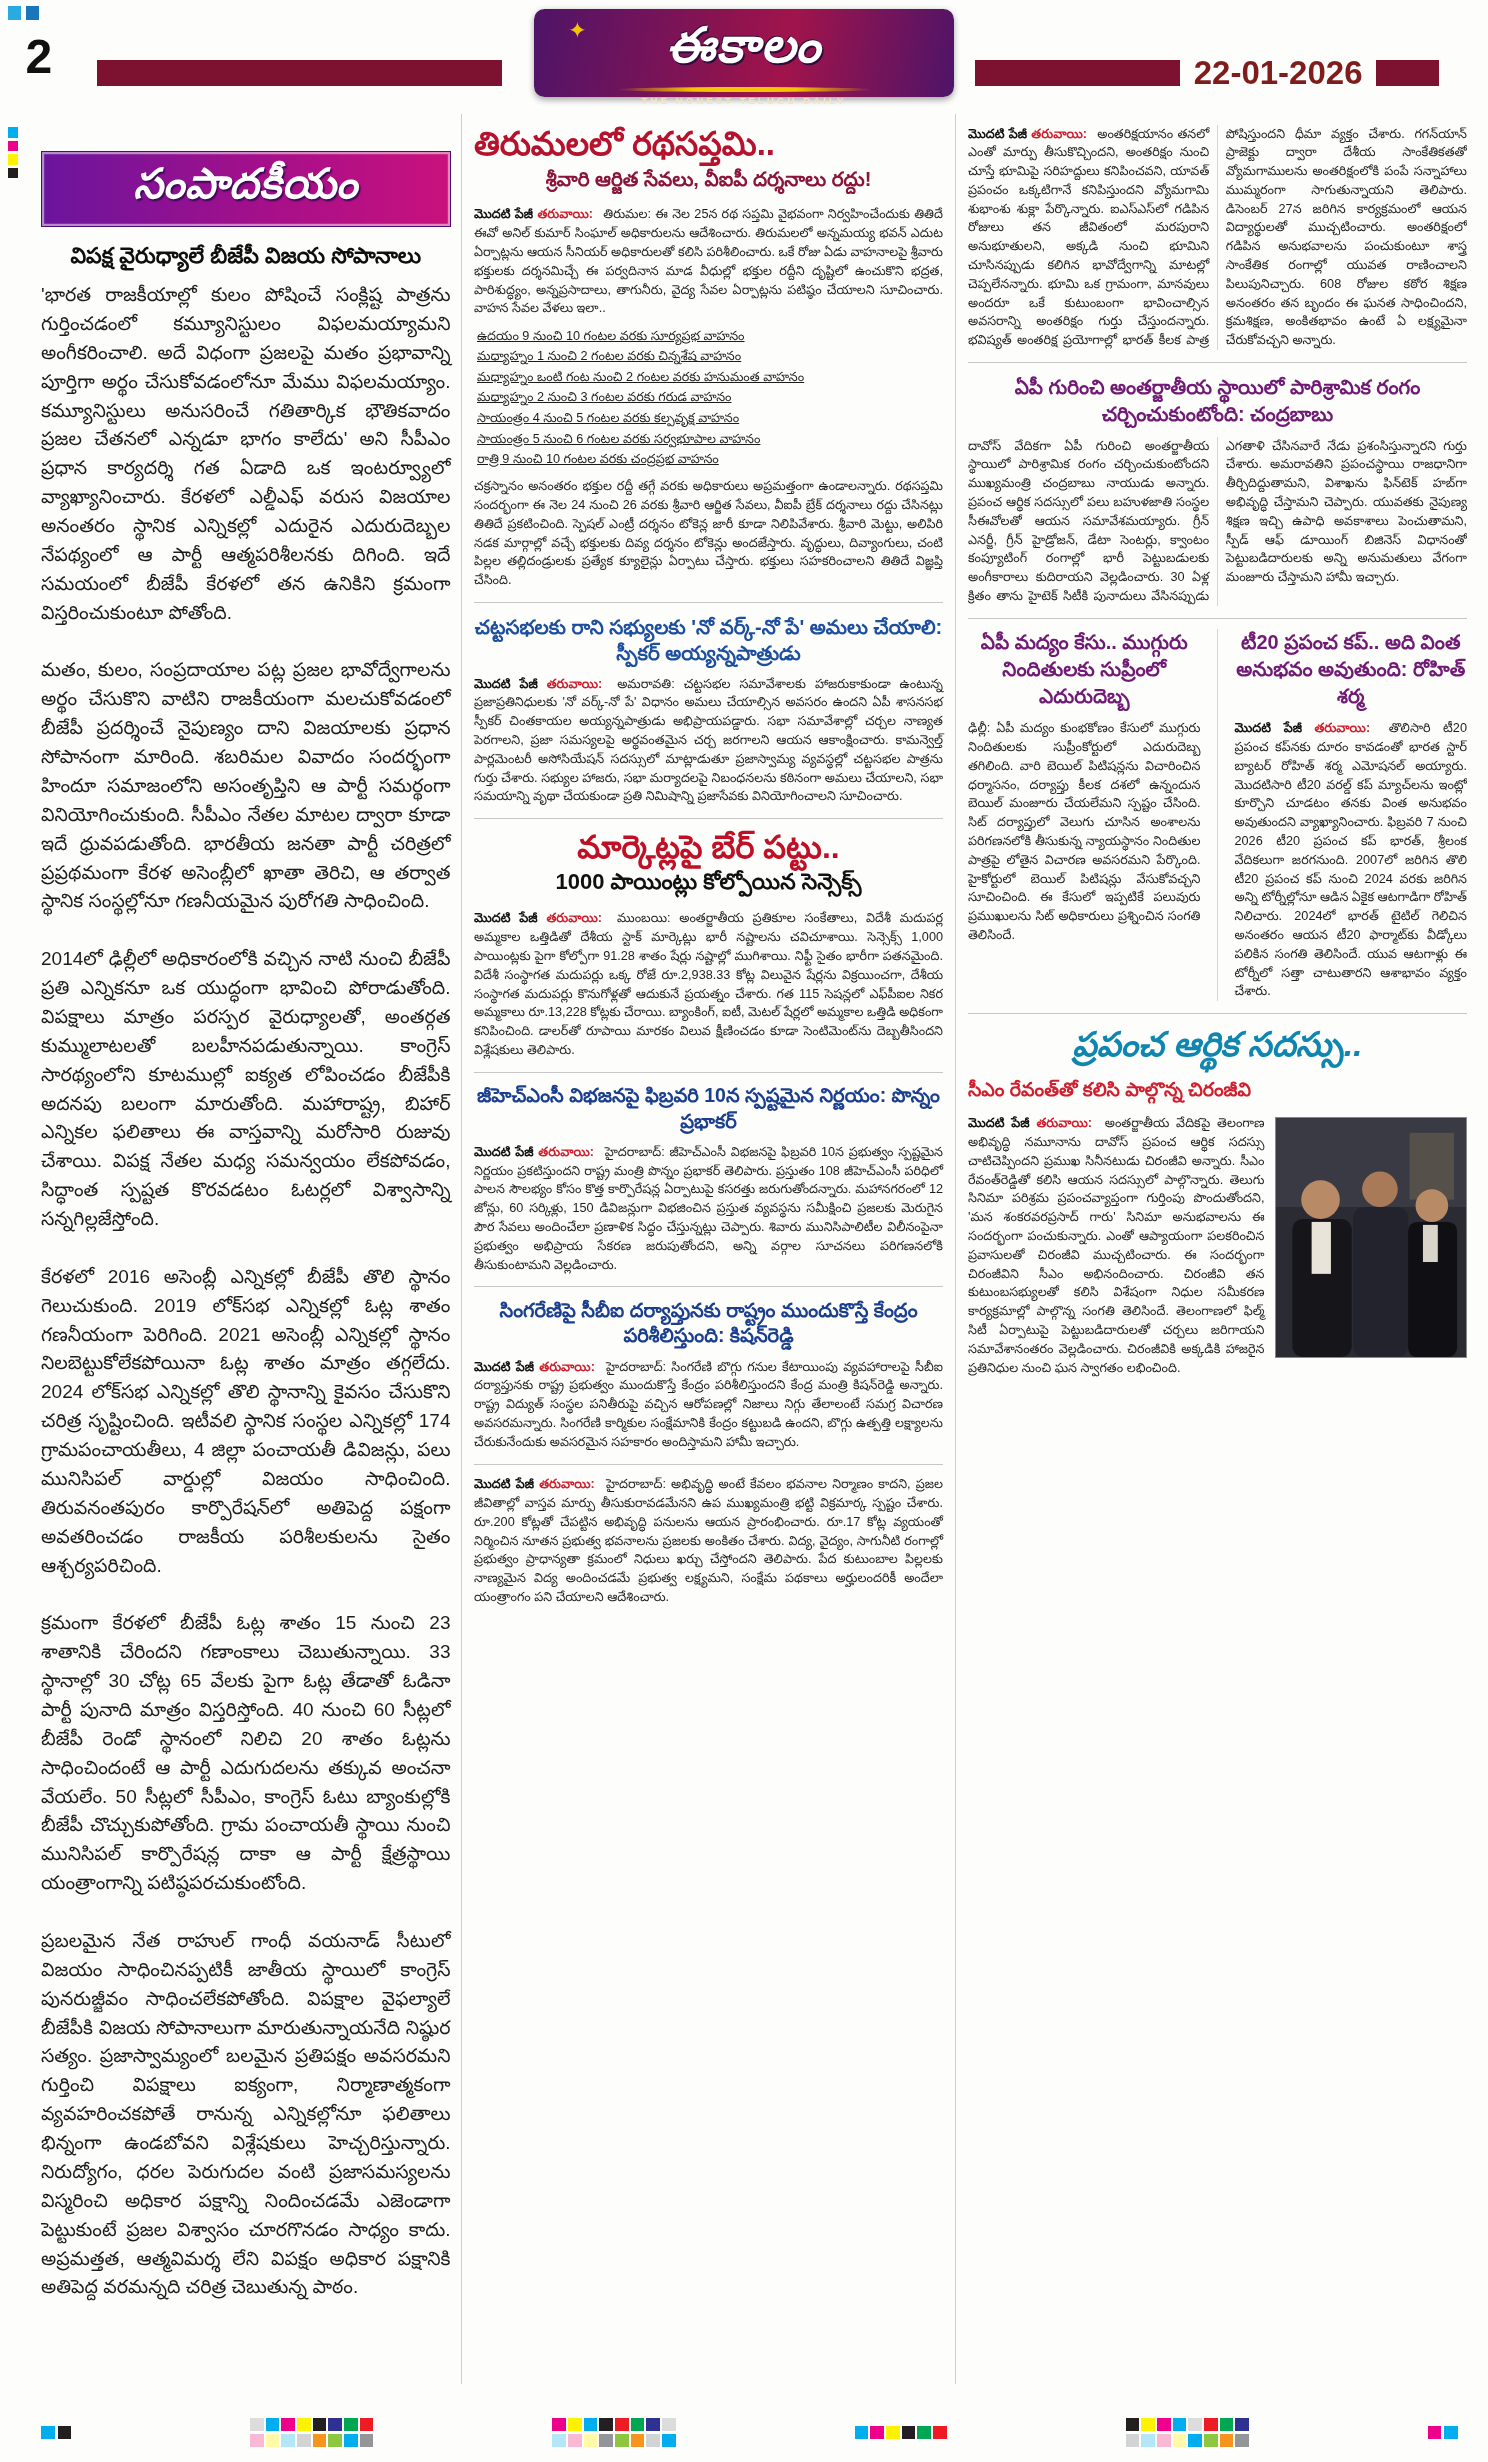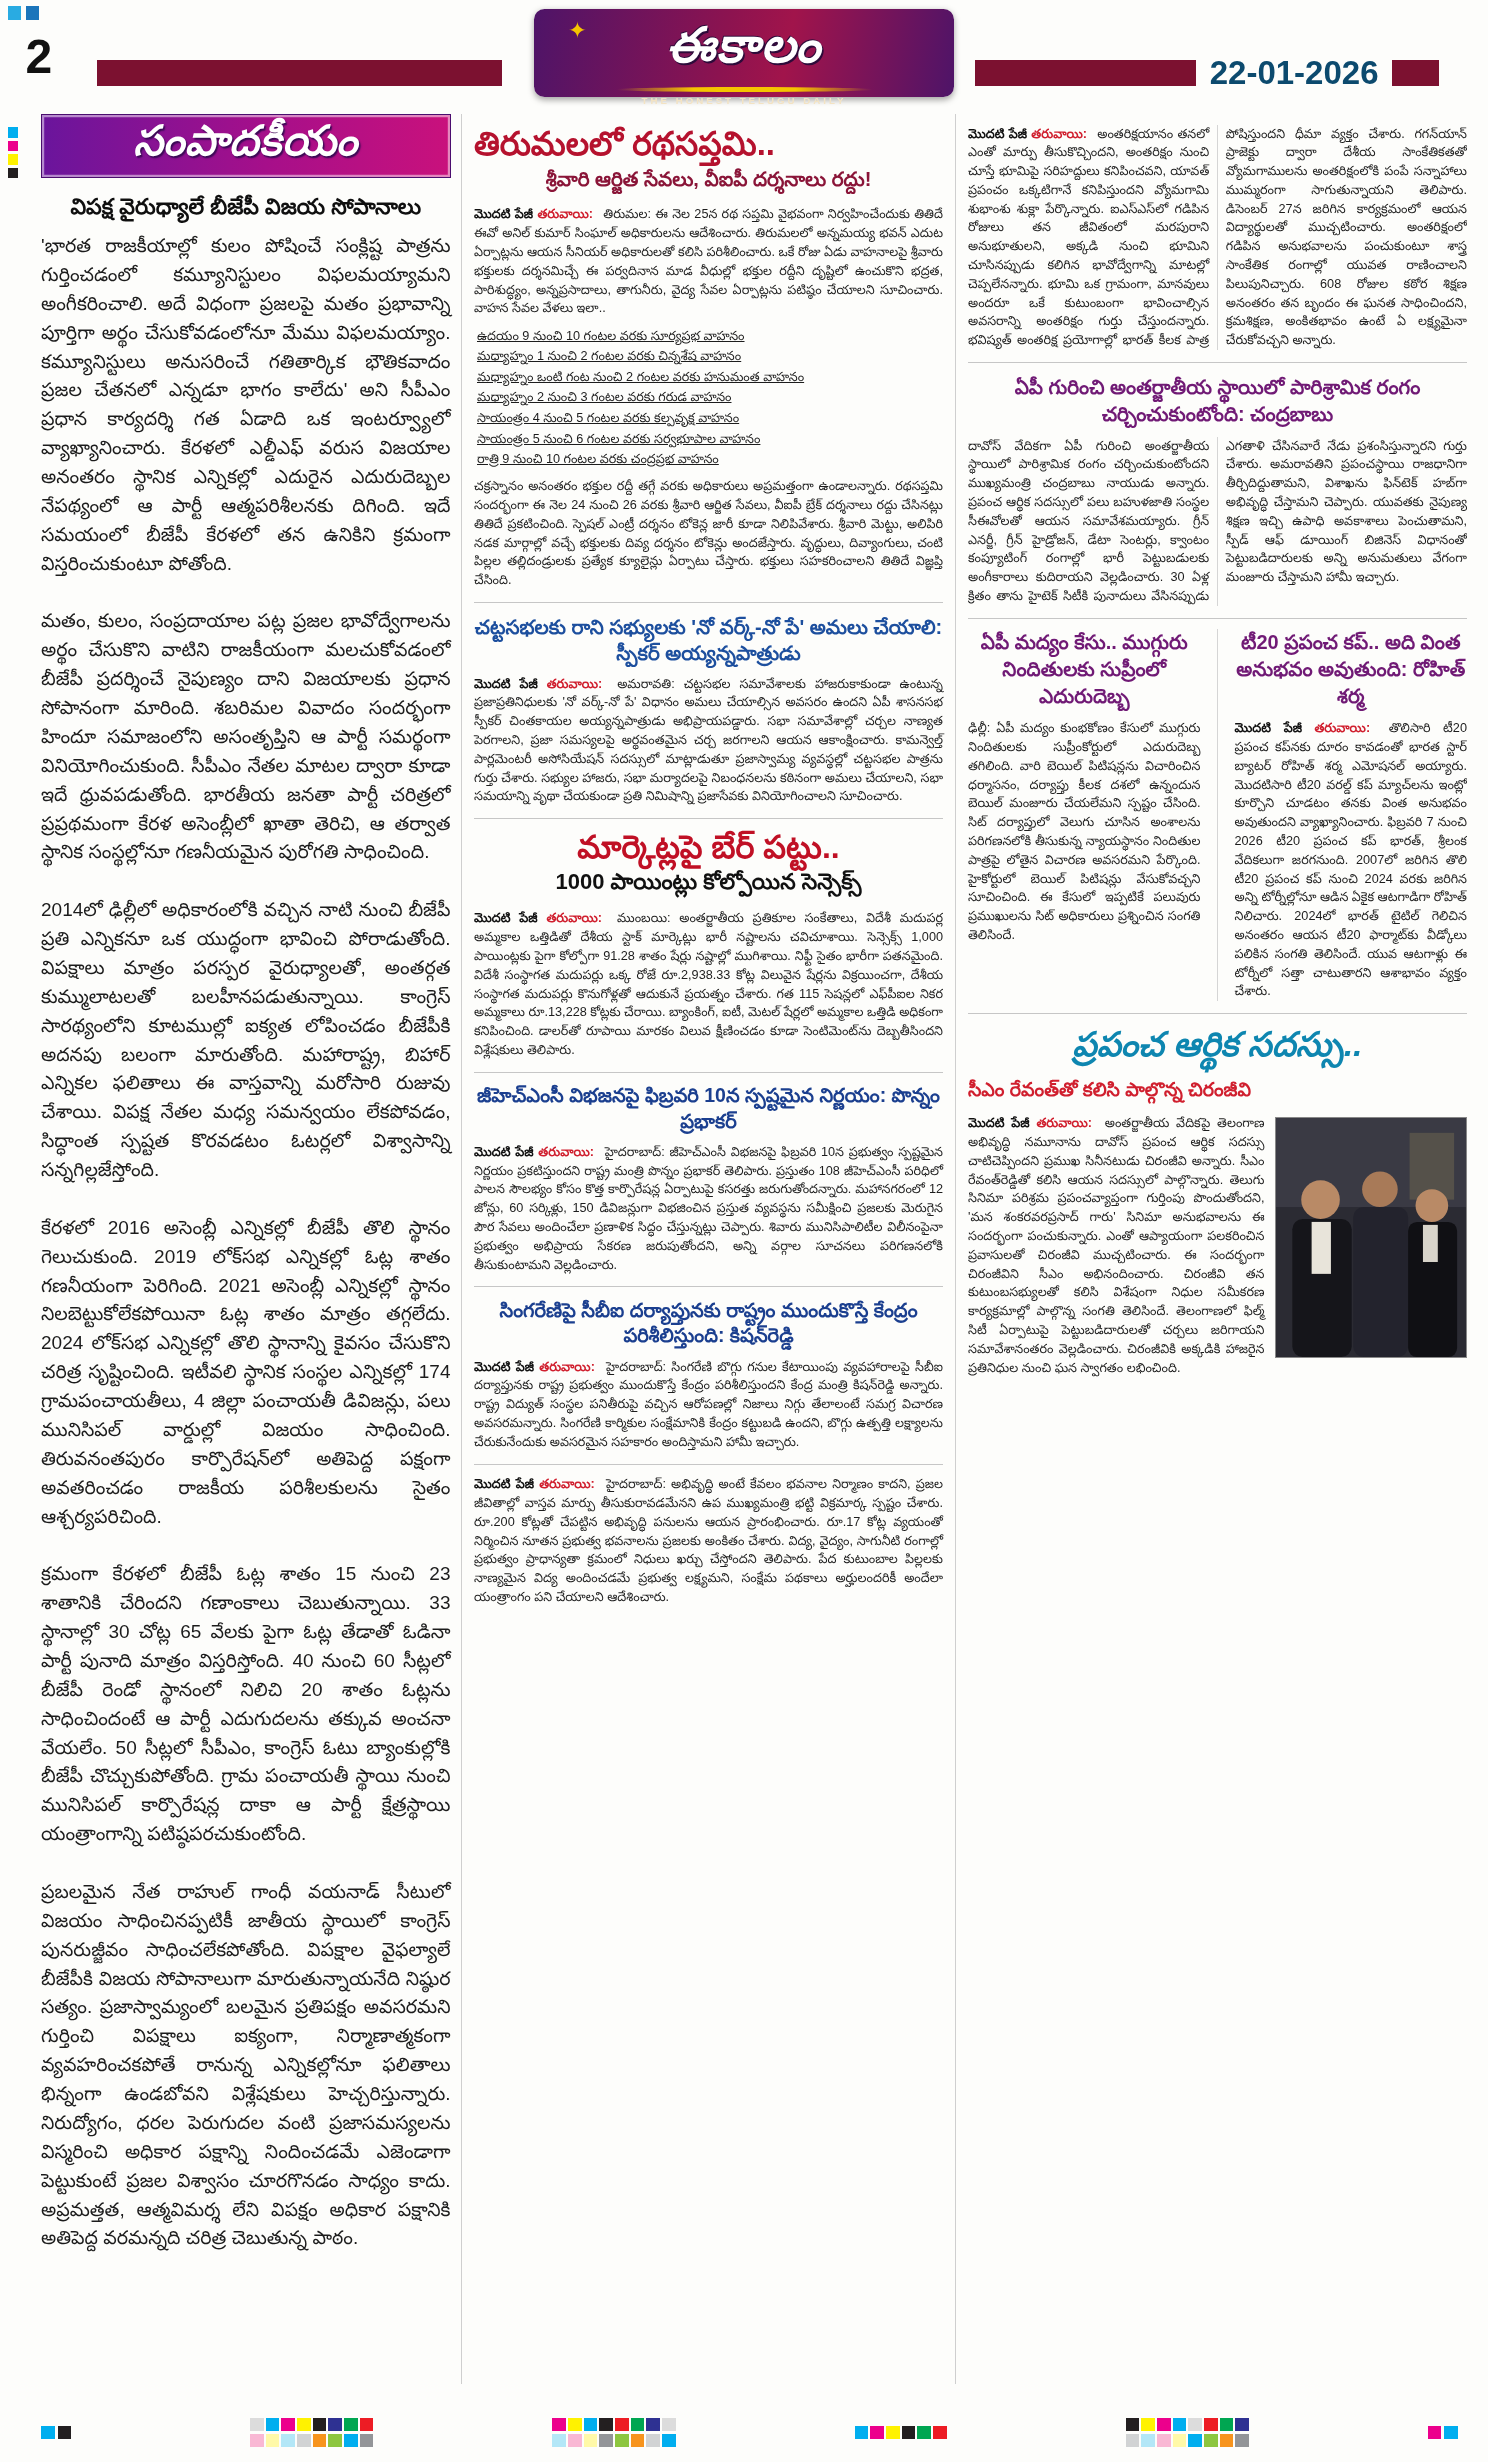--- a/index.html
+++ b/index.html
@@ -17,37 +17,37 @@
   .bar-right { left:975px; right:49px; }
   .masthead { position:absolute; left:50%; top:9px; transform:translateX(-50%); width:420px; height:88px;
               background:linear-gradient(100deg,#4e1468 0%,#8c1350 45%,#a1144b 60%,#4e1468 100%);
               border-radius:10.5px; box-shadow:0 2.2px 6px rgba(0,0,0,.35); text-align:center; }
   .mast-emblem { position:absolute; left:34px; top:7.5px; color:#f5c400; font-size:22.5px; }
   .mast-title { padding-top:7.5px; font-size:49px; font-weight:bold; font-style:italic; color:#fff; letter-spacing:1.5px;
                 text-shadow:1.5px 1.5px 0 #2d0b3a, -0.7px -0.7px 0 #2d0b3a; }
   .mast-title::after { content:""; display:block; width:255px; height:4.5px; margin:1.5px auto 0; border-radius:50%;
                 background:linear-gradient(90deg,transparent,#f5c400 30%,#f5c400 70%,transparent); }
   .mast-tagline { margin-top:3px; font-size:9.7px; letter-spacing:3px; color:#f3e3c3; font-weight:bold; }
-  .date { position:absolute; right:96px; top:54px; font-size:33px; font-weight:bold; color:#0c4a6e;
+  .date { position:absolute; right:112px; top:54px; font-size:33px; font-weight:bold; color:#7f1d1d;
           background:#fdfdfb; padding:0 13.5px; z-index:2; }
 
   .edge-strip { position:absolute; left:7.5px; top:127px; display:flex; flex-direction:column; gap:3px; }
   .edge-strip i { display:block; width:10.5px; height:10.5px; }
 
   
   .content { position:absolute; top:114px; left:41px; right:21px; bottom:78px; display:flex; }
   .col { overflow:hidden; }
   .col-edit { width:420px; padding-right:10.5px; }
   .col-mid  { width:495px; padding:0 12px; border-left:0.7px solid #cfcfcf; border-right:0.7px solid #cfcfcf; }
   .col-right{ flex:1; padding-left:12px; }
 
   
-  .edit-banner { height:64px; display:flex; align-items:center; justify-content:center;
+  .edit-banner { height:76px; display:flex; align-items:center; justify-content:center;
                  background:linear-gradient(90deg,#6a159c 0%,#a60f8a 55%,#c9117c 100%);
-                 border:1.5px solid #4a0d6e; box-shadow:inset 0 0 0 2.2px rgba(255,255,255,.5); }
+                 border:1.5px solid #4a0d6e; box-shadow:inset 0 0 0 2.2px rgba(255,255,255,.5);margin-top:37px; }
   .edit-banner span { color:#fff; font-size:42px; font-weight:bold; font-style:italic;
                  text-shadow:1.5px 1.5px 1.5px #3a0a55; letter-spacing:0.7px; }
   .edit-headline { margin:15px 3px 10.5px; text-align:center; font-size:22px; font-weight:bold; color:#0f0f0f; line-height:1.3; }
   .edit-body { font-size:19px; line-height:1.52; text-align:justify; color:#1c1c1c; white-space:pre-line; }
 
   
   .art { padding:10.5px 0 12px; }
   .art + .art { border-top:0.7px solid #c6c6c6; }
   .body { font-size:12.7px; line-height:1.48; text-align:justify; color:#1d1d1d; }
   .lead-black { font-weight:bold; color:#111; }

